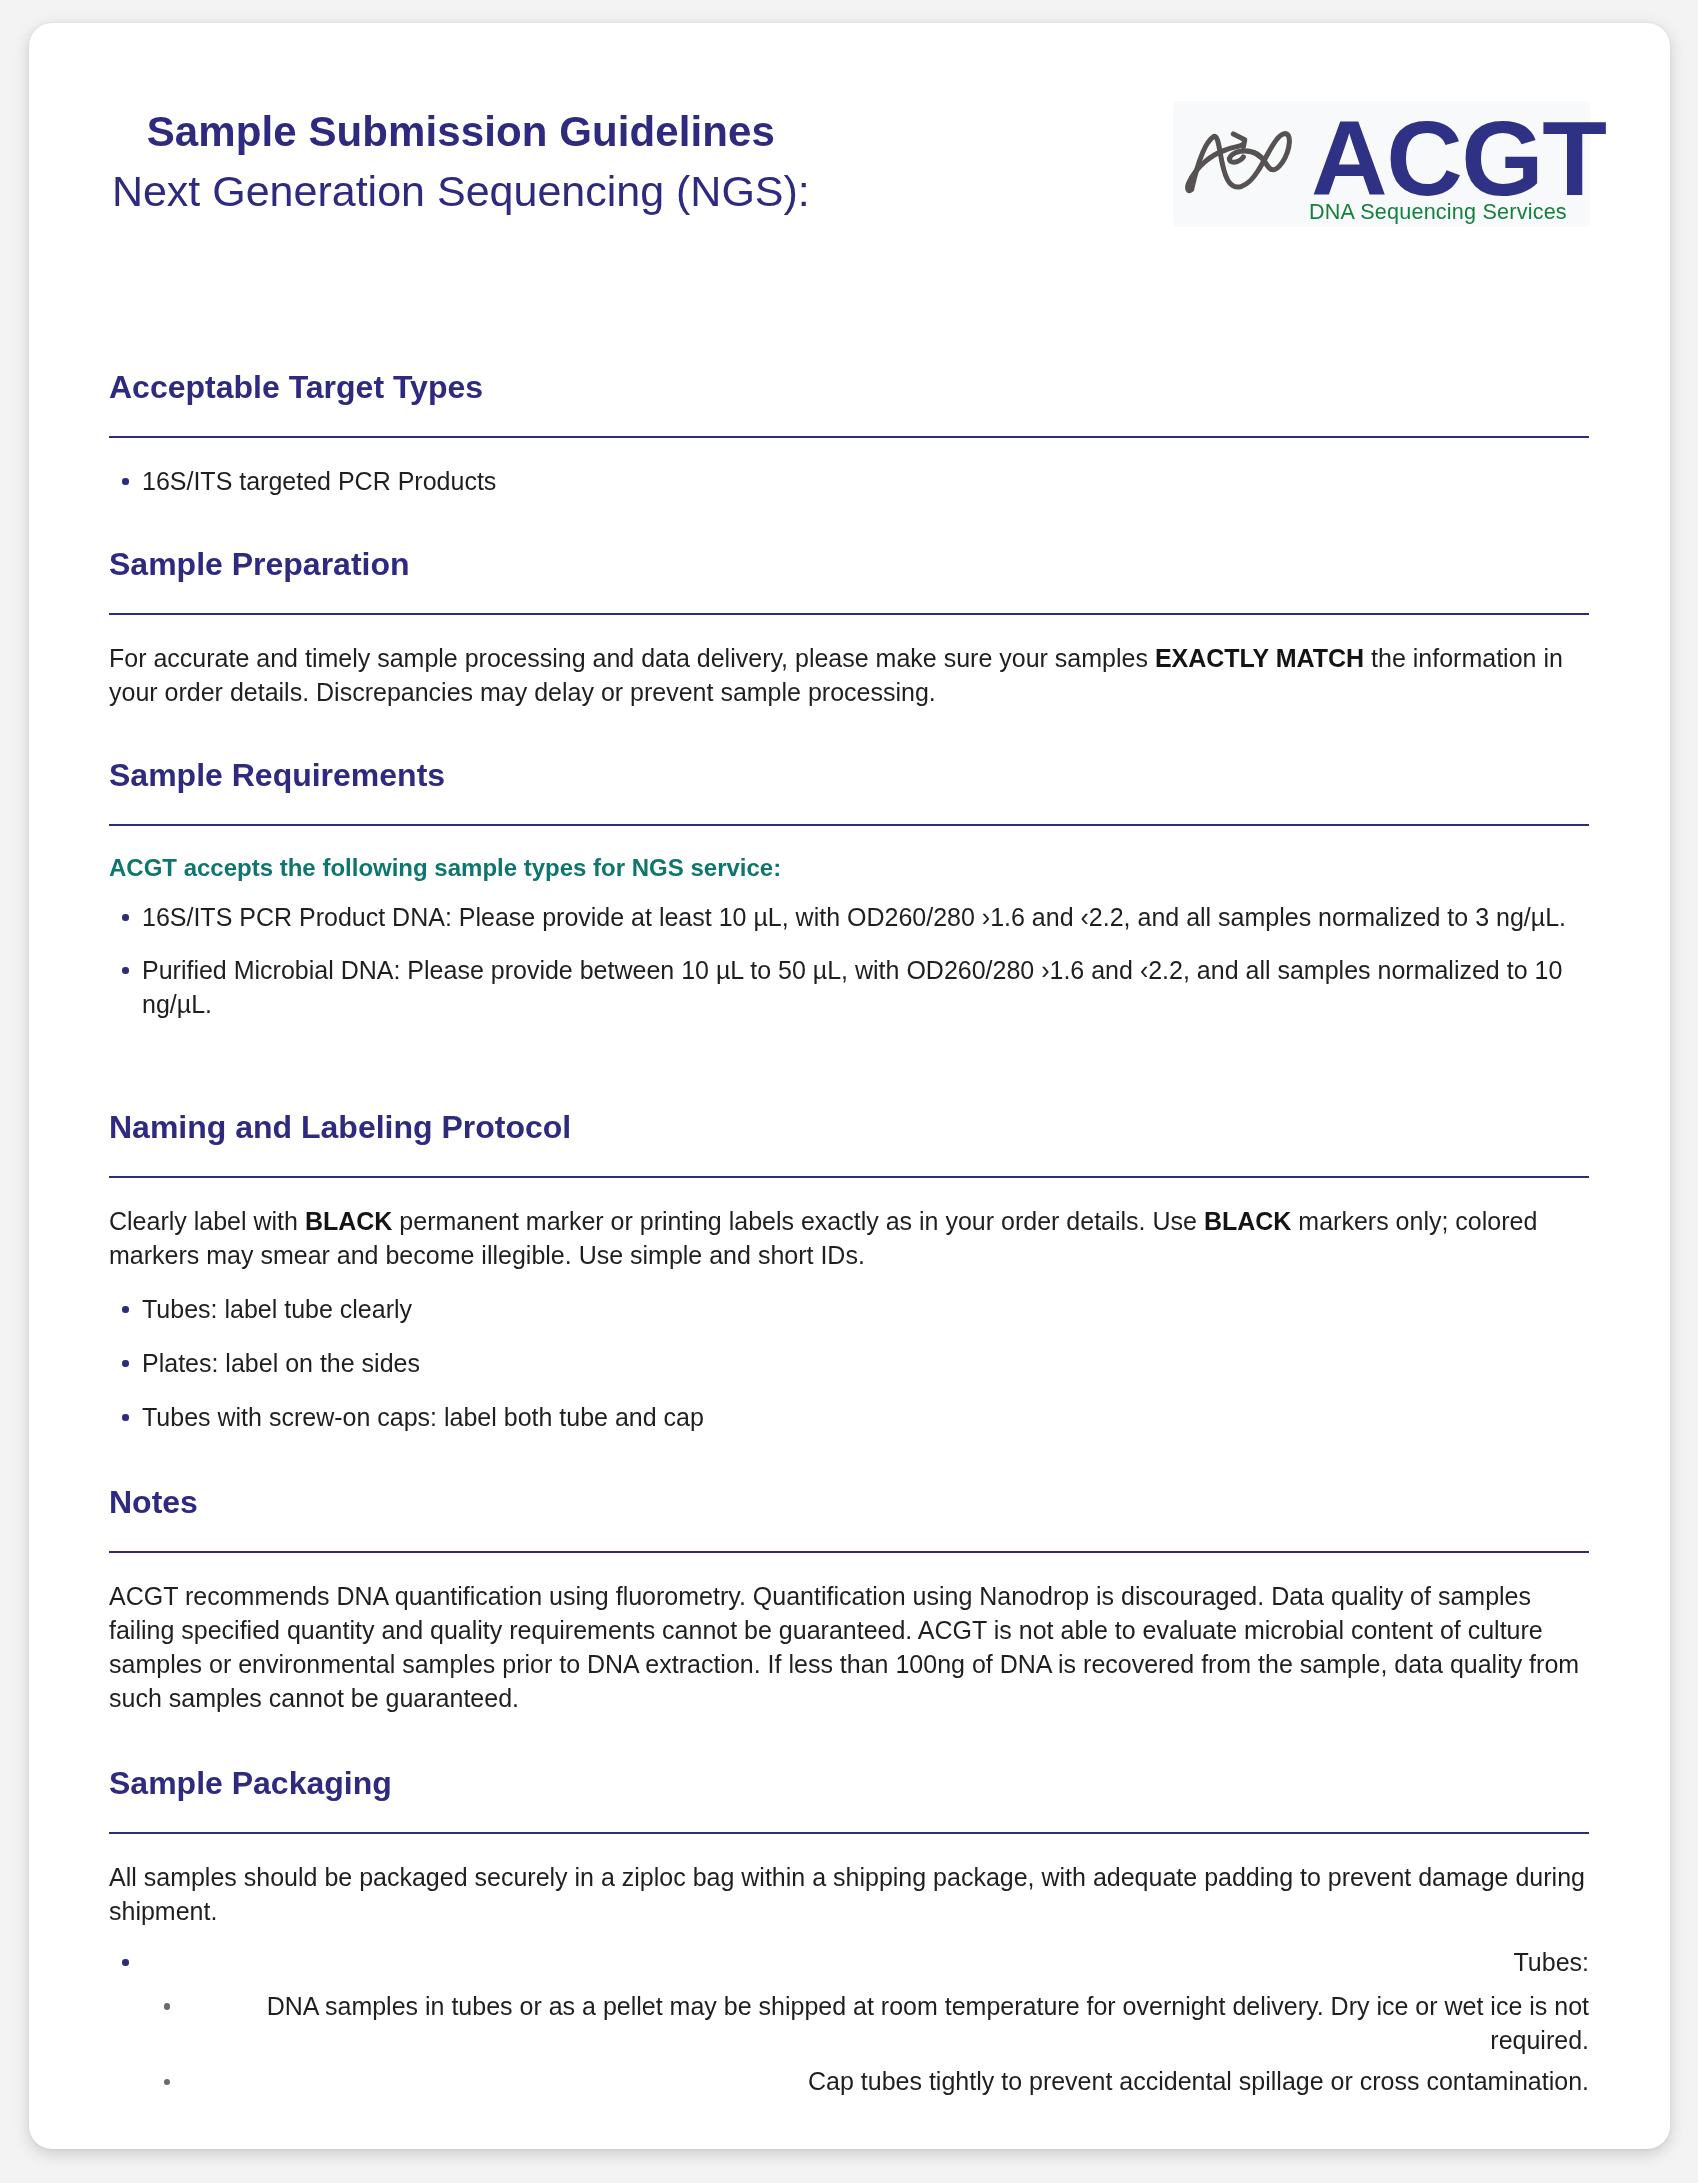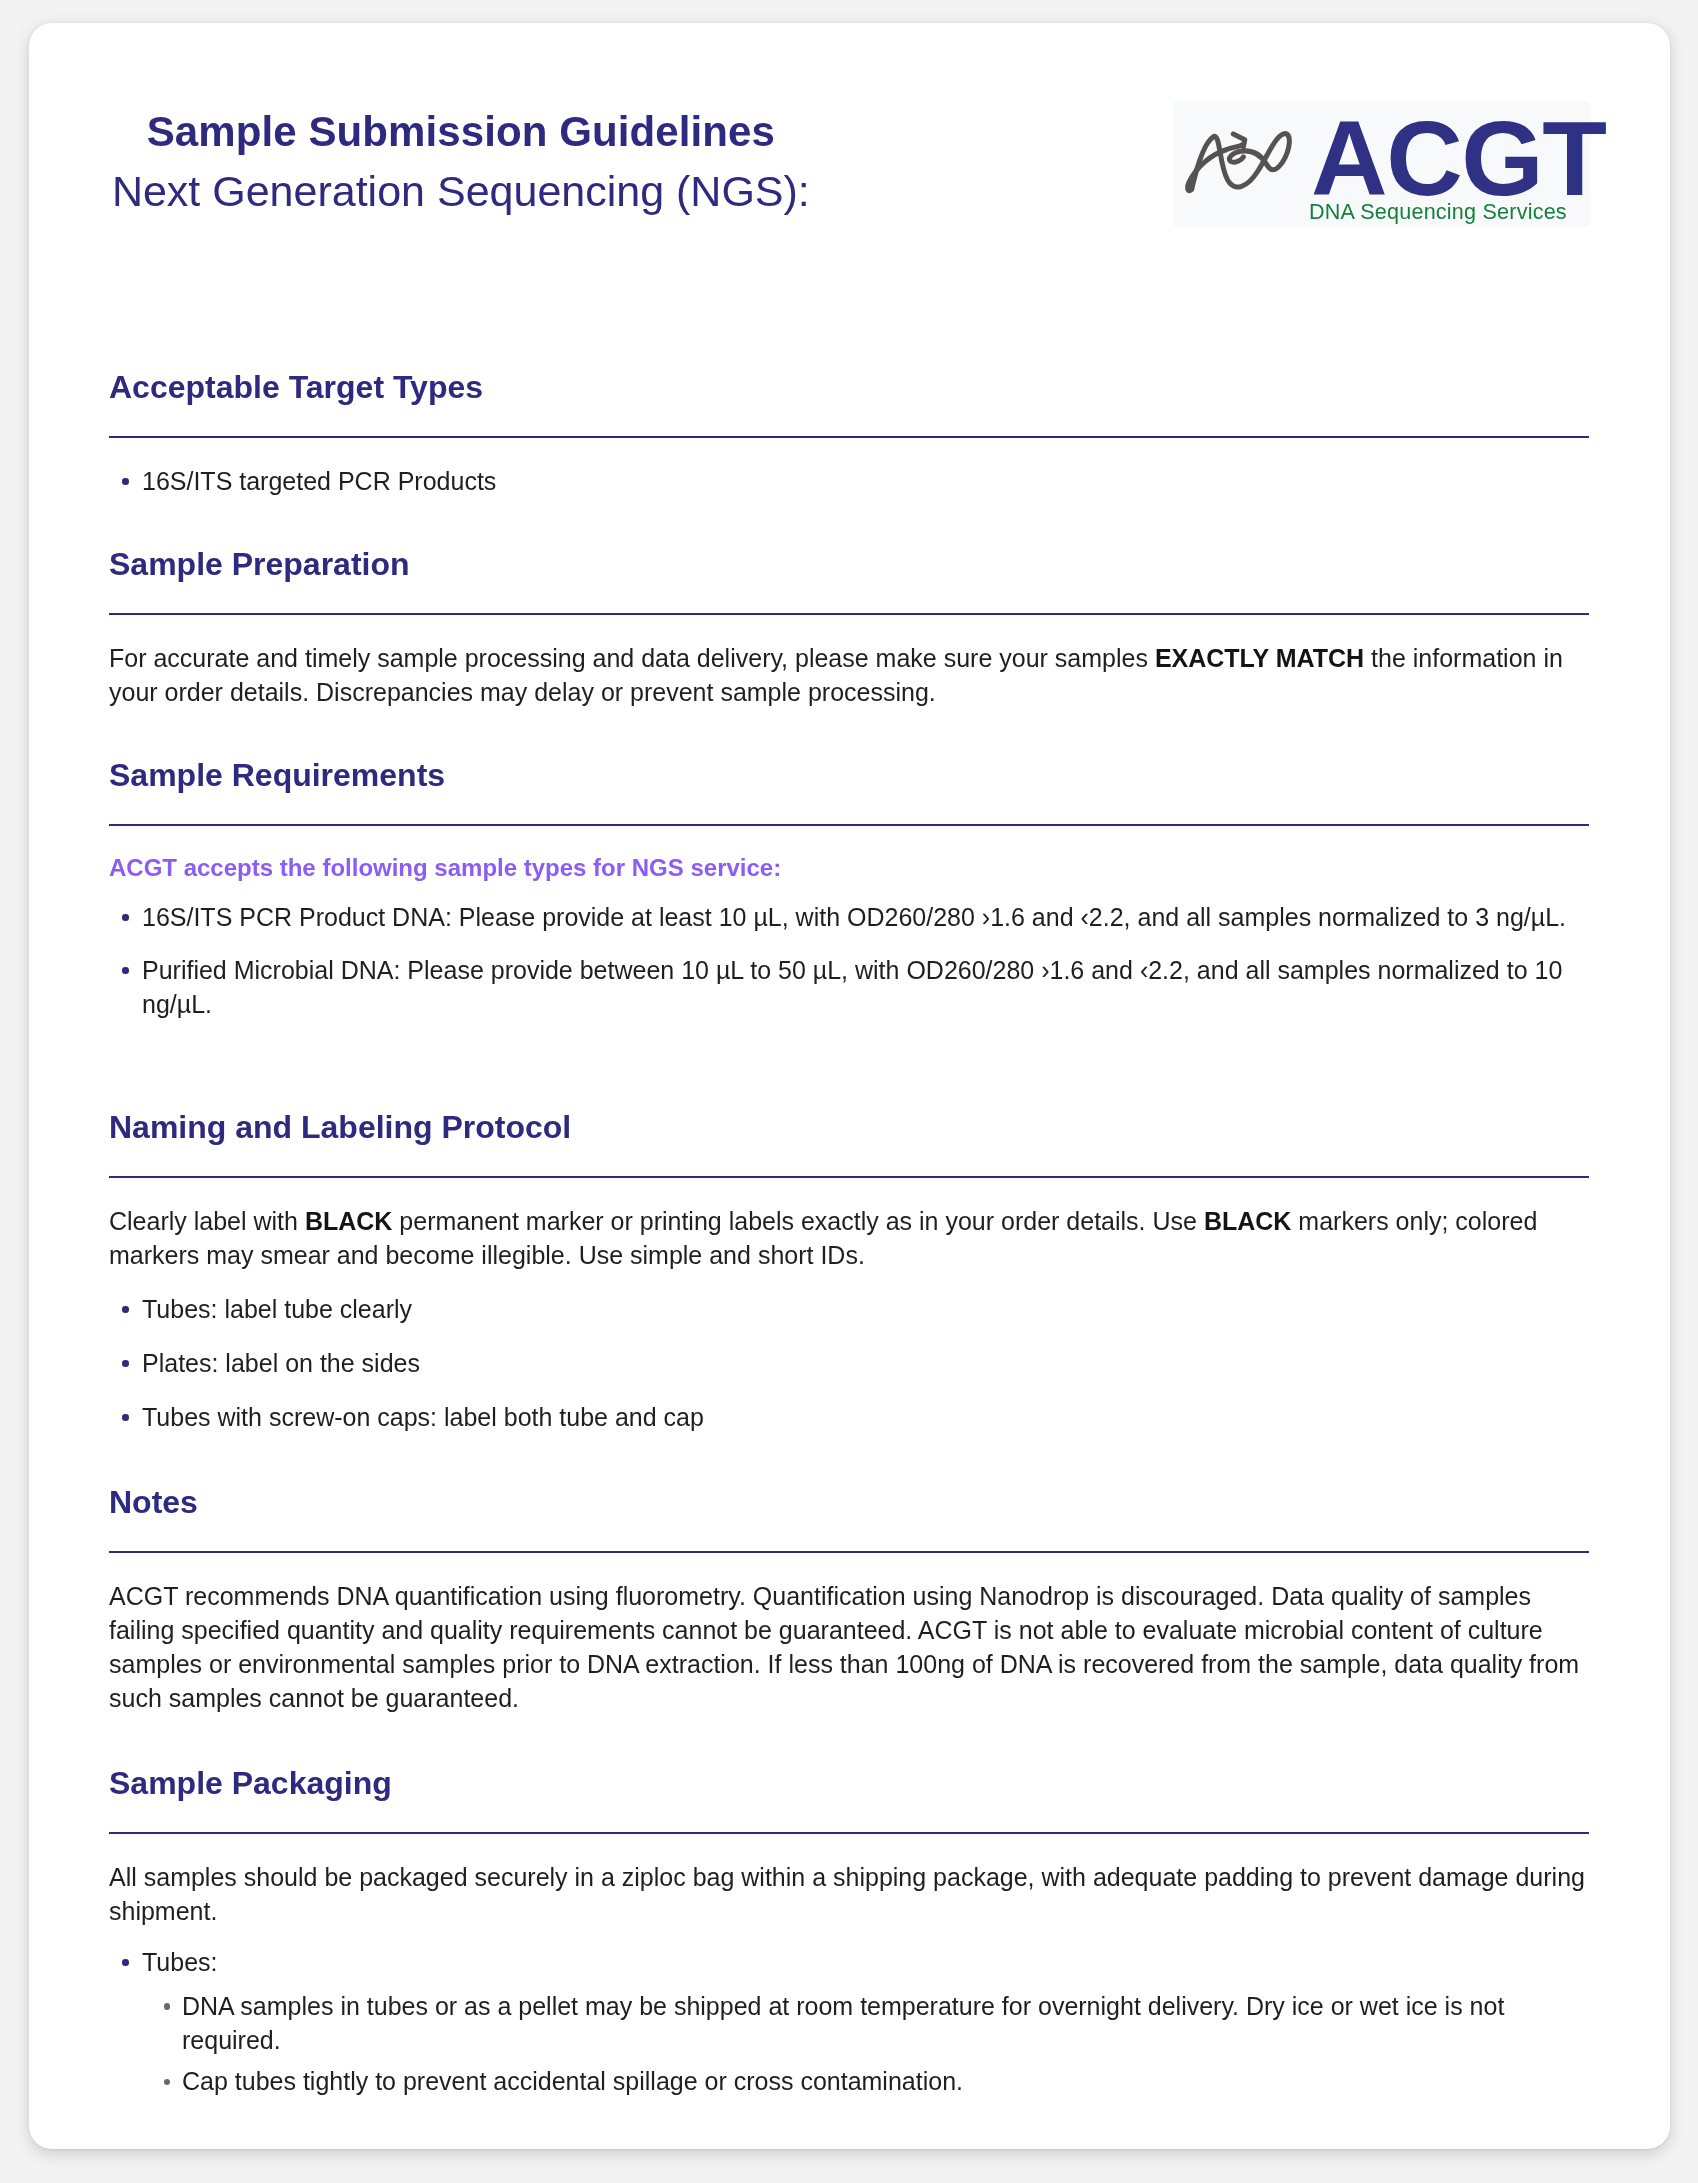--- a/index.html
+++ b/index.html
@@ -104,21 +104,21 @@
     .para {
       font-size: 25px;
       line-height: 34px;
       margin: 0 0 17px 0;
       color: #1f1f22;
     }
     .para b { font-weight: bold; color: #141416; }
     .subheading {
       font-size: 24px;
       font-weight: bold;
-      color: #8b5cf6;
+      color: #0f766e;
       line-height: 32px;
       margin: 0 0 16px 0;
     }
     ul.bullets {
       list-style: none;
       margin: 0;
       padding: 0;
     }
     ul.bullets > li {
       position: relative;
@@ -161,21 +161,21 @@
       border-radius: 50%;
       background: #6a6a6e;
     }
     .s-target    { position: absolute; top: 344px; left: 0; width: 1480px; }
     .s-prep      { position: absolute; top: 521px; left: 0; width: 1480px; }
     .s-req       { position: absolute; top: 732px; left: 0; width: 1480px; }
     .s-naming    { position: absolute; top: 1084px; left: 0; width: 1480px; }
     .s-notes     { position: absolute; top: 1459px; left: 0; width: 1480px; }
     .s-pack      { position: absolute; top: 1740px; left: 0; width: 1480px; }
     .s-naming ul.bullets > li { margin-bottom: 18.7px; margin-top: 20px; }
-    .s-pack ul.bullets > li { margin-bottom: 0; }
+    .s-pack ul.bullets > li { margin-bottom: 0; text-align: right; }
   </style>
 </head>
 <body>
 
 <div class="card">
   <div class="content">
 
     <div class="header">
       <div class="title-block">
         <div class="title-main">Sample Submission Guidelines</div>

